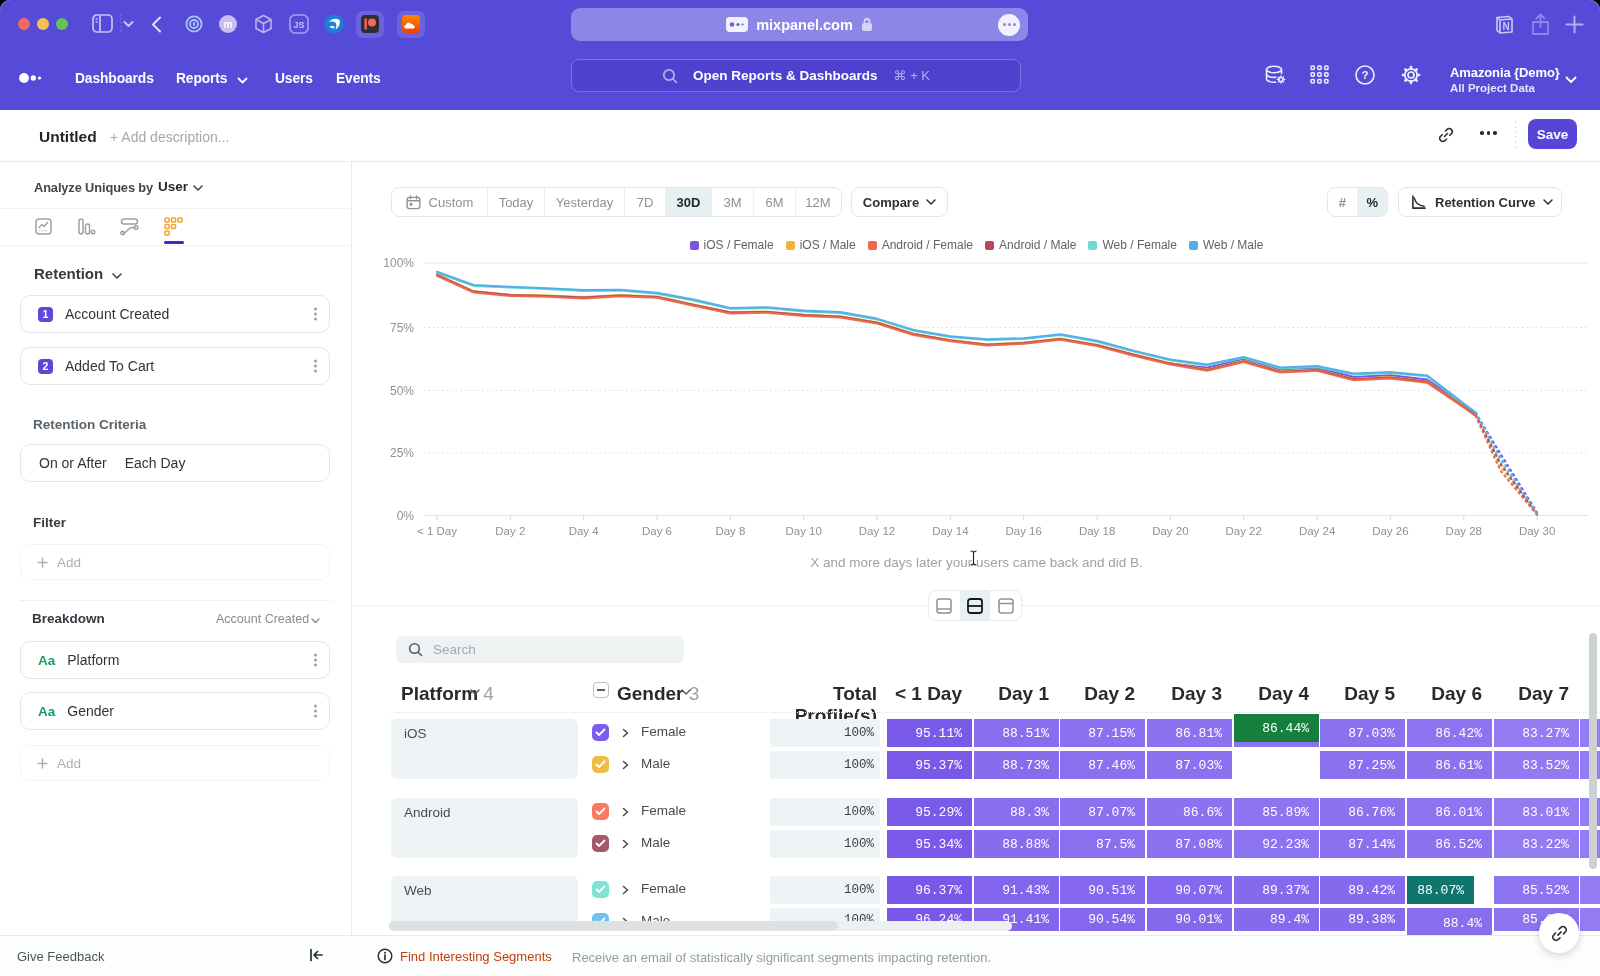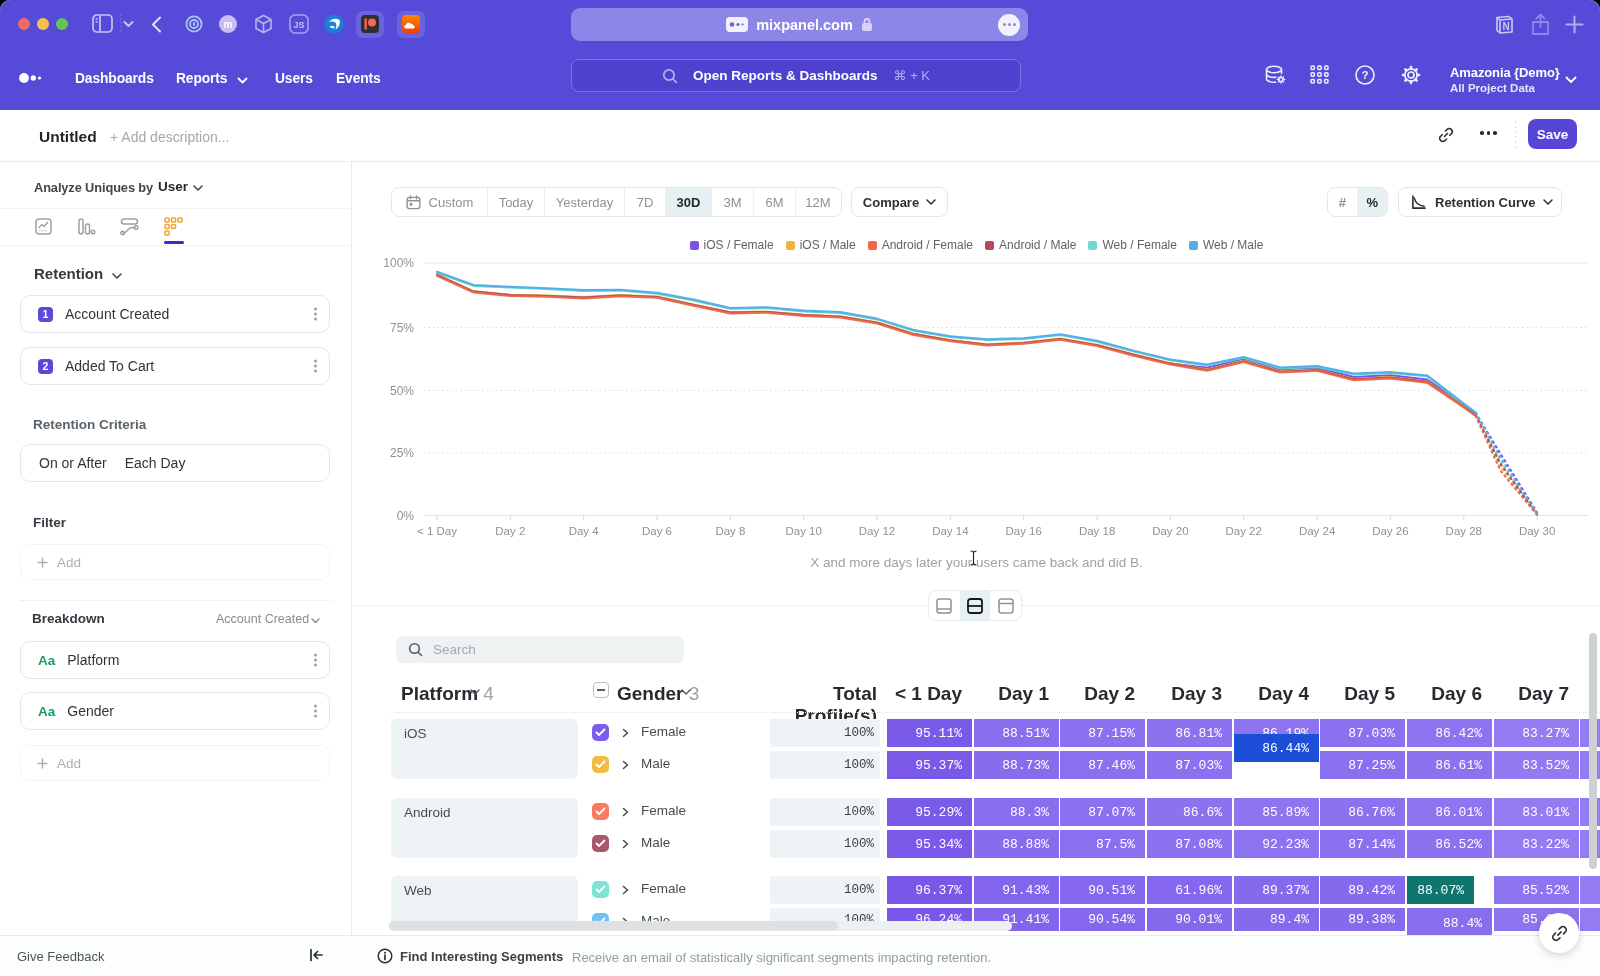--- a/index.html
+++ b/index.html
@@ -533,21 +533,21 @@
 <div class="dc" style="left:1147px;top:719px;width:85px;height:28px;background:#8b72ef">86.81%</div>
 <div class="dc" style="left:1234px;top:719px;width:85px;height:28px;background:#8d73f0">86.19%</div>
 <div class="dc" style="left:1320px;top:719px;width:85px;height:28px;background:#8b71ef">87.03%</div>
 <div class="dc" style="left:1407px;top:719px;width:85px;height:28px;background:#8c73ef">86.42%</div>
 <div class="dc" style="left:1494px;top:719px;width:85px;height:28px;background:#937cf2">83.27%</div>
 <div class="dc" style="left:1580px;top:719px;width:20px;height:28px;background:#937cf2"></div>
 <div class="dc" style="left:887px;top:751px;width:85px;height:28px;background:#7a59e9">95.37%</div>
 <div class="dc" style="left:974px;top:751px;width:85px;height:28px;background:#876cee">88.73%</div>
 <div class="dc" style="left:1060px;top:751px;width:85px;height:28px;background:#8a70ef">87.46%</div>
 <div class="dc" style="left:1147px;top:751px;width:85px;height:28px;background:#8b71ef">87.03%</div>
-<div class="dc" style="left:1234px;top:734px;width:85px;height:28px;background:#1d4ed8">86.44%</div>
+<div class="dc" style="left:1234px;top:714px;width:85px;height:28px;background:#15803d">86.44%</div>
 <div class="dc" style="left:1320px;top:751px;width:85px;height:28px;background:#8a70ef">87.25%</div>
 <div class="dc" style="left:1407px;top:751px;width:85px;height:28px;background:#8c72ef">86.61%</div>
 <div class="dc" style="left:1494px;top:751px;width:85px;height:28px;background:#927bf1">83.52%</div>
 <div class="dc" style="left:1580px;top:751px;width:20px;height:28px;background:#937cf2"></div>
 <div class="dc" style="left:887px;top:798px;width:85px;height:28px;background:#7a5ae9">95.29%</div>
 <div class="dc" style="left:974px;top:798px;width:85px;height:28px;background:#886dee">88.3%</div>
 <div class="dc" style="left:1060px;top:798px;width:85px;height:28px;background:#8b71ef">87.07%</div>
 <div class="dc" style="left:1147px;top:798px;width:85px;height:28px;background:#8c72ef">86.6%</div>
 <div class="dc" style="left:1234px;top:798px;width:85px;height:28px;background:#8d74f0">85.89%</div>
 <div class="dc" style="left:1320px;top:798px;width:85px;height:28px;background:#8b72ef">86.76%</div>
@@ -559,21 +559,21 @@
 <div class="dc" style="left:1060px;top:830px;width:85px;height:28px;background:#8a70ef">87.5%</div>
 <div class="dc" style="left:1147px;top:830px;width:85px;height:28px;background:#8b71ef">87.08%</div>
 <div class="dc" style="left:1234px;top:830px;width:85px;height:28px;background:#8c73ef">92.23%</div>
 <div class="dc" style="left:1320px;top:830px;width:85px;height:28px;background:#8b71ef">87.14%</div>
 <div class="dc" style="left:1407px;top:830px;width:85px;height:28px;background:#8c72ef">86.52%</div>
 <div class="dc" style="left:1494px;top:830px;width:85px;height:28px;background:#937cf2">83.22%</div>
 <div class="dc" style="left:1580px;top:830px;width:20px;height:28px;background:#937cf2"></div>
 <div class="dc" style="left:887px;top:876px;width:85px;height:28px;background:#7857e9">96.37%</div>
 <div class="dc" style="left:974px;top:876px;width:85px;height:28px;background:#8265ec">91.43%</div>
 <div class="dc" style="left:1060px;top:876px;width:85px;height:28px;background:#8467ed">90.51%</div>
-<div class="dc" style="left:1147px;top:876px;width:85px;height:28px;background:#8568ed">61.96%</div>
+<div class="dc" style="left:1147px;top:876px;width:85px;height:28px;background:#8568ed">90.07%</div>
 <div class="dc" style="left:1234px;top:876px;width:85px;height:28px;background:#866aed">89.37%</div>
 <div class="dc" style="left:1320px;top:876px;width:85px;height:28px;background:#866aed">89.42%</div>
 <div class="dc" style="left:1407px;top:876px;width:67px;height:28px;background:#0f766e">88.07%</div>
 <div class="dc" style="left:1494px;top:876px;width:85px;height:28px;background:#8e75f0">85.52%</div>
 <div class="dc" style="left:1580px;top:876px;width:20px;height:28px;background:#937cf2"></div>
 <div class="dc" style="left:887px;top:908px;width:85px;height:23px;background:#7857e9">96.24%</div>
 <div class="dc" style="left:974px;top:908px;width:85px;height:23px;background:#8265ec">91.41%</div>
 <div class="dc" style="left:1060px;top:908px;width:85px;height:23px;background:#8467ed">90.54%</div>
 <div class="dc" style="left:1147px;top:908px;width:85px;height:23px;background:#8569ed">90.01%</div>
 <div class="dc" style="left:1234px;top:908px;width:85px;height:23px;background:#866aed">89.4%</div>
@@ -589,20 +589,20 @@
  <span class="abs" style="left:17px;top:13px;font-size:13px;color:#4c555c">Give Feedback</span>
  <svg class="abs" style="left:309px;top:12px" width="14" height="14" viewBox="0 0 14 14">
         <path d="M2 1.5 V12.5" stroke="#2a3036" stroke-width="1.7" stroke-linecap="round"></path>
         <path d="M13 7 H5.5 M8.5 3.5 L5 7 L8.5 10.5" fill="none" stroke="#2a3036" stroke-width="1.7" stroke-linecap="round" stroke-linejoin="round"></path>
       </svg>
  <svg class="abs" style="left:377px;top:12px" width="16" height="16" viewBox="0 0 16 16">
         <circle cx="8" cy="8" r="6.8" fill="none" stroke="#2a3036" stroke-width="1.5"></circle>
         <circle cx="8" cy="4.8" r="1" fill="#2a3036"></circle>
         <path d="M8 7.2 V11.5" stroke="#2a3036" stroke-width="1.7" stroke-linecap="round"></path>
       </svg>
- <span class="abs" style="left:400px;top:13px;font-size:13px;font-weight:700;color:#404040">Find Interesting Segments</span>
+ <span class="abs" style="left:400px;top:13px;font-size:13px;font-weight:400;color:#c2410c">Find Interesting Segments</span>
  <span class="abs" style="left:572px;top:13.5px;font-size:13px;color:#949da3">Receive an email of statistically significant segments impacting retention.</span>
 </div>
 <div class="abs" style="left:1539px;top:913px;width:40px;height:40px;border-radius:50%;background:#fff;box-shadow:0 2px 8px rgba(0,0,0,.18);display:flex;align-items:center;justify-content:center;z-index:9">
  <svg width="17" height="17" viewBox="0 0 16 16">
         <path d="M6.5 9.5 L9.5 6.5 M7.5 4 L9 2.5 a2.7 2.7 0 0 1 4.3 0 a2.7 2.7 0 0 1 0 4.3 L11.8 8.3 M8.5 12 L7 13.5 a2.7 2.7 0 0 1 -4.3 0 a2.7 2.7 0 0 1 0 -4.3 L4.2 7.7" fill="none" stroke="#2a3036" stroke-width="1.5" stroke-linecap="round"></path>
       </svg>
 </div>
 </div>
 </body></html>

